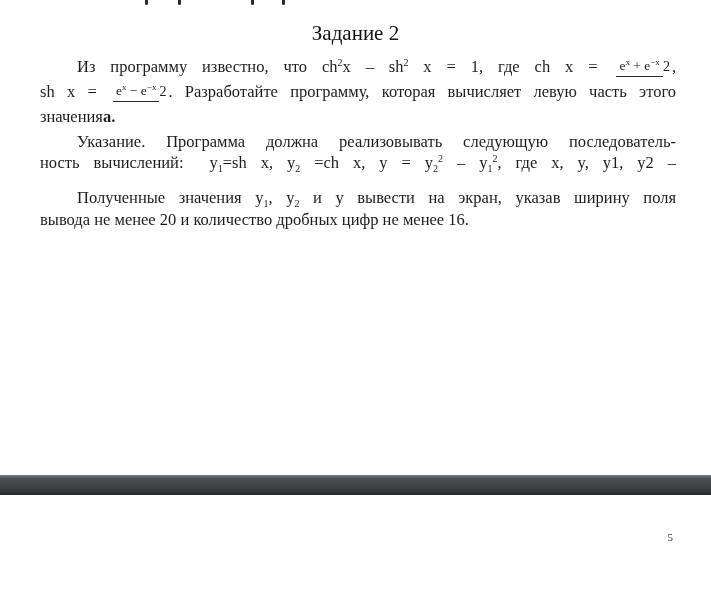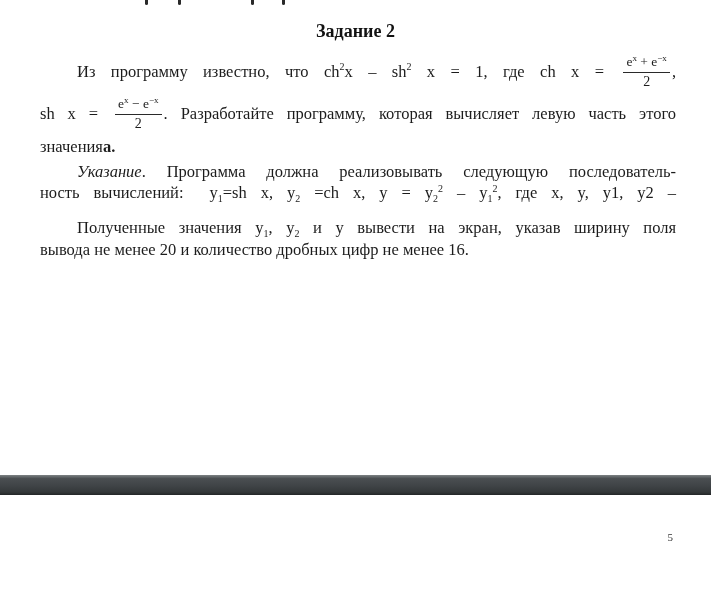--- a/index.html
+++ b/index.html
@@ -10,42 +10,42 @@
     position:relative;
     font-family:"Liberation Serif", serif;
     color:#1c1c1c;
   }
 
   
   .page1 { position:absolute; left:0; top:0; width:711px; height:475px; background:#fff; }
 
   .cut-mark { position:absolute; top:0; width:3px; height:5px; background:#2a2a2a; border-radius:0 0 2px 2px; }
 
-  .doc-title { margin-top:21px; text-align:center; font-weight:bold; font-size:18px; color:#111; }
+  .doc-title { margin-top:21px; text-align:center; font-weight:normal; font-size:21px; color:#111; }
 
   .text-block { margin:10px 35px 0 40px; }
 
   .line {
     font-size:16.5px; line-height:1.32;
     text-align:justify; text-align-last:justify;
   }
   .line.lastline { text-align-last:left; }
   .indent { display:inline-block; width:37px; }
 
   sup { font-size:10px; line-height:0; }
   sub { font-size:10px; line-height:0; }
 
-  .ital { font-style:italic; }
+  .ital { }
   .boldital { font-weight:bold; font-style:italic; }
   .bold { font-weight:bold; }
 
   
   .formula { white-space:nowrap; }
   .frac {
-    display:inline-flex; flex-direction:column; align-items:center;
+    display:inline-flex; flex-direction:row; align-items:flex-start;
     vertical-align:middle; margin:2px 2px 4px 4px;
   }
   .frac .num {
     font-size:13.5px; padding:0 3px 1px 3px;
     border-bottom:1px solid #2a2a2a; line-height:1.25;
   }
   .frac .num sup { font-size:9px; }
   .frac .den { font-size:14px; line-height:1.15; padding-top:1px; }
   .gap-spacer { display:inline-block; width:26px; }
 

